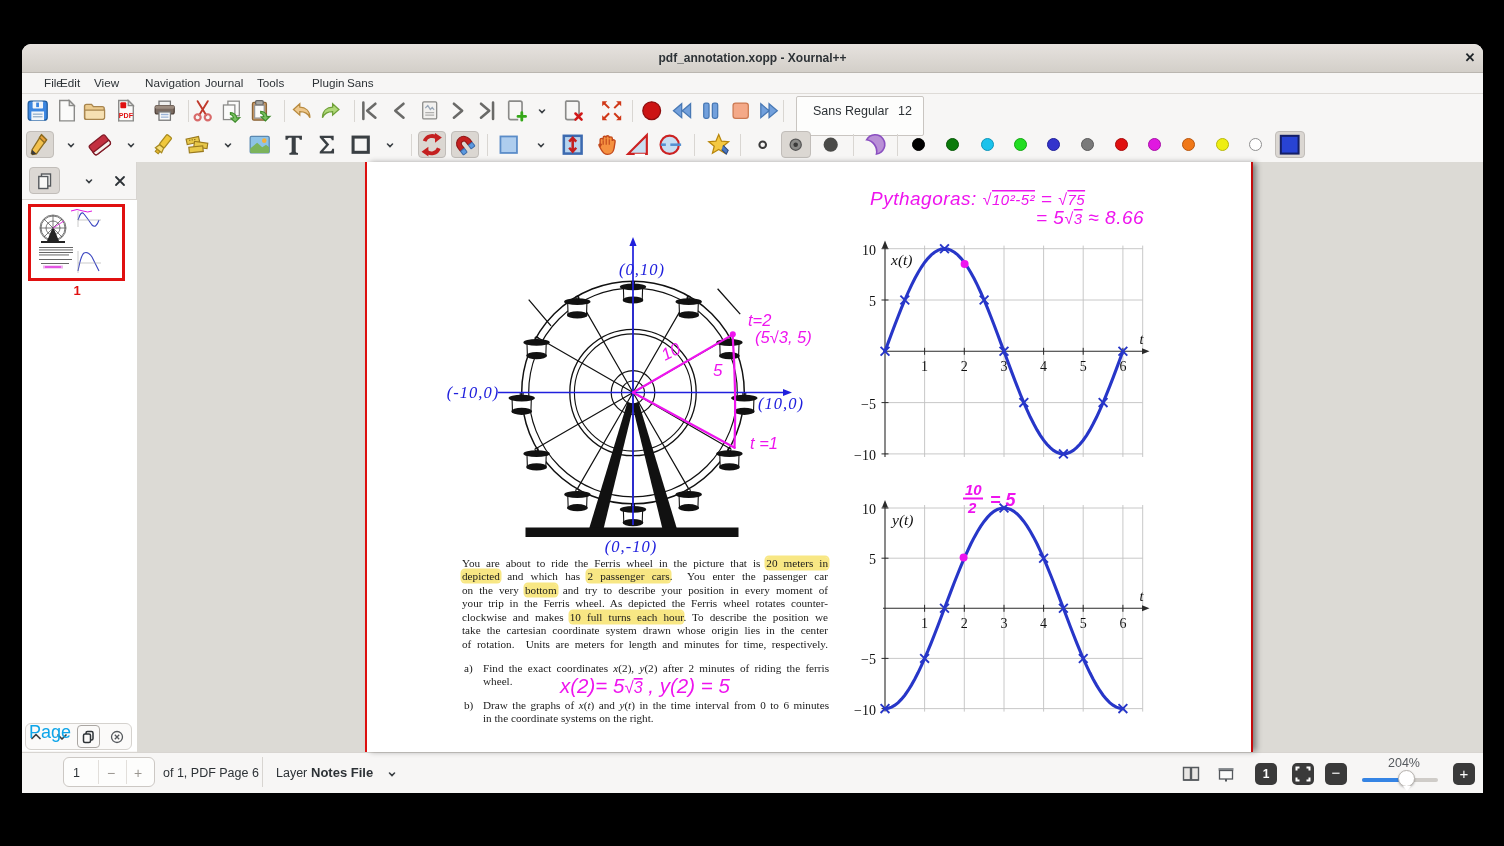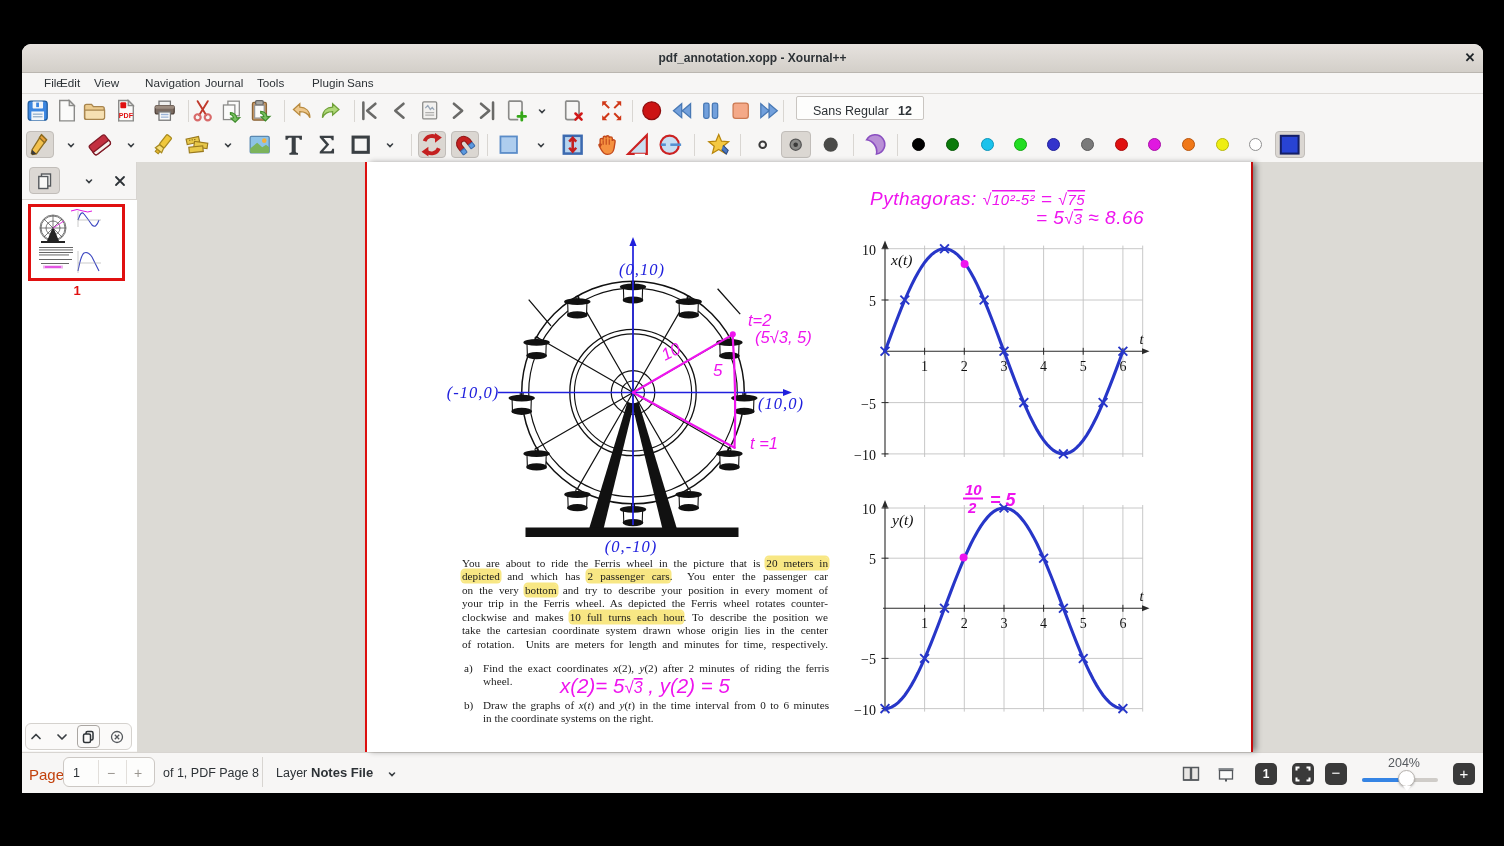--- a/index.html
+++ b/index.html
@@ -8,21 +8,21 @@
 #title{position:absolute;left:22px;top:44px;width:1461px;height:29px;background:linear-gradient(#e6e2de,#d3cfc9);border-bottom:1px solid #bab6b0;border-radius:9px 9px 0 0;color:#2d3236;font-size:12px;font-weight:bold;text-align:center;line-height:29px}
 #close{position:absolute;left:1462px;top:50px;width:16px;height:16px;color:#1c2226;font-weight:bold;font-size:13px;line-height:16px;text-align:center}
 #menu{position:absolute;left:22px;top:73px;width:1461px;height:21px;background:#f7f6f5;border-bottom:1px solid #dedbd7}
 #menu span{position:absolute;top:3px;font-size:11.7px;color:#2d3236}
 .ic{position:absolute;width:20px;height:20px}
 .ic svg{display:block}
 .sep1{position:absolute;top:100px;width:1px;height:22px;background:#d9d6d2}
 .sep2{position:absolute;top:134px;width:1px;height:22px;background:#d9d6d2}
 .act{position:absolute;background:#dbd7d2;border:1px solid #c1bdb9;border-radius:4px}
 .cc{position:absolute;width:13px;height:13px;border-radius:50%;top:138px}
-#fontbtn{position:absolute;left:796px;top:96px;width:128px;height:24px;background:#fdfdfc;border:1px solid #c9c5c1;border-radius:2px;font-size:12.5px;color:#2d3236;line-height:28px}
+#fontbtn{position:absolute;left:796px;top:96px;width:128px;height:40px;background:#fdfdfc;border:1px solid #c9c5c1;border-radius:2px;font-size:12.5px;color:#2d3236;line-height:28px}
 #sidebar{position:absolute;left:22px;top:162px;width:115px;height:589px;background:#fff}
 #sbtab{position:absolute;left:22px;top:162px;width:115px;height:38px;background:#f7f6f5;border-bottom:1px solid #d8d5d1;border-right:1px solid #d8d5d1}
 #canvas{position:absolute;left:137px;top:162px;width:1346px;height:590px;background:#dcdad5}
 #page{position:absolute;left:365px;top:162px;width:888px;height:590px;background:#fff;border-left:2px solid #dd0f0f;border-right:2px solid #c40d0d;box-shadow:4px 0 6px -1px rgba(0,0,0,.45)}
 #status{position:absolute;left:22px;top:752px;width:1461px;height:41px;background:#f7f6f5;border-top:1px solid #d8d5d1;font-size:12.5px;color:#2d3236}
 #thumb{position:absolute;left:28px;top:204px;width:97px;height:77px;background:#fff;border:3px solid #e01010}
 .dk{position:absolute;width:22px;height:22px;background:#3a3a3a;border-radius:5px;color:#fff;text-align:center}
 #ptext{position:absolute;left:95px;top:395px;width:366px;font-family:"Liberation Serif",serif;font-size:11.2px;line-height:13.45px;color:#1a1a1a}
 .hl{background:rgba(245,221,80,.7);border-radius:3px;box-shadow:0 0 0 1.5px rgba(245,221,80,.7)}
 .item{position:absolute;font-family:"Liberation Serif",serif;font-size:11.2px;line-height:13.45px;color:#1a1a1a;width:365px}
@@ -196,21 +196,21 @@
     </svg>
   </div>
 <div class="ic" style="left:757.3px;top:97.8px;width:25.4px;height:25.4px">
     <svg width="25.4" height="25.4" viewBox="0 0 20 20">
       <path d="M3 4.5 L9.5 10 L3 15.5 Z M9.5 4.5 L16 10 L9.5 15.5 Z" fill="#72a0dc" stroke="#4878b4" stroke-width="1"></path>
     </svg>
   </div>
 <div class="sep1" style="left:782.5px"></div>
 <div id="fontbtn">
     <span style="position:absolute;left:16px">Sans Regular</span>
-    <span style="position:absolute;left:101px;font-weight:bold">12</span>
+    <span style="position:absolute;left:101px;font-weight:normal">12</span>
   </div>
 <div class="act" style="left:26.0px;top:131.0px;width:28px;height:27px"></div>
 <div class="ic" style="left:26.3px;top:131.8px;width:25.4px;height:25.4px">
     <svg width="25.4" height="25.4" viewBox="0 0 20 20">
       <path d="M12.2 2.2 L16.2 6.2 L8.2 17.2 L5.2 17.8 L4.2 17 L4.8 14 Z" fill="#f2c14e" stroke="#8a6a20" stroke-width="1"></path>
       <path d="M12.2 2.2 L16.2 6.2 L14.6 8.4 L10.6 4.4 Z" fill="#e8a03a" stroke="#8a6a20" stroke-width="1"></path>
       <path d="M4.8 14 L8.2 17.2 L5 17.9 L4.1 17.1 Z" fill="#3a3a3a"></path>
     </svg>
   </div>
 <div class="ic" style="left:65.6px;top:139.5px;width:10.0px;height:10.0px">
@@ -457,28 +457,28 @@
         <rect x="8" y="42.5" width="34" height="0.9"></rect>
         <rect x="8" y="45" width="34" height="0.9"></rect>
         <rect x="8" y="47.5" width="30" height="0.9"></rect>
 <rect x="8" y="52" width="33" height="0.9"></rect>
         <rect x="10" y="56" width="28" height="0.9"></rect>
 </g>
 <rect x="12" y="58.5" width="20" height="3" fill="#ecb0ec"></rect>
 <path d="M14 60 h16" stroke="#e018e0" stroke-width="1.2"></path>
 </svg></div>
 <div id="status"></div>
-<div class="abs" style="left:29px;top:766px;font-size:15px;color:#c2410c">Page</div>
+<div class="abs" style="left:29px;top:722px;font-size:18px;color:#0ea5e9">Page</div>
 <div class="abs" style="left:63px;top:757px;width:92px;height:30px;background:#fdfdfc;border:1px solid #ccc8c4;border-radius:6px"></div>
 <div class="abs" style="left:73px;top:766px;font-size:12.5px;color:#2d3236">1</div>
 <div class="abs" style="left:98px;top:760px;width:1px;height:24px;background:#e2dfdb"></div>
 <div class="abs" style="left:126px;top:760px;width:1px;height:24px;background:#e2dfdb"></div>
 <div class="abs" style="left:107px;top:765px;font-size:14px;color:#9a9690">−</div>
 <div class="abs" style="left:134px;top:765px;font-size:14px;color:#9a9690">+</div>
-<div class="abs" style="left:163px;top:766px;font-size:12.5px;color:#2d3236">of 1, PDF Page 8</div>
+<div class="abs" style="left:163px;top:766px;font-size:12.5px;color:#2d3236">of 1, PDF Page 6</div>
 <div class="abs" style="left:262px;top:757px;width:1px;height:30px;background:#d8d5d1"></div>
 <div class="abs" style="left:276px;top:766px;font-size:12.5px;color:#2d3236">Layer</div>
 <div class="abs" style="left:311px;top:765px;font-size:13px;font-weight:bold;color:#2d3236">Notes File</div>
 <div class="ic" style="left:387.0px;top:769.0px;width:10.0px;height:10.0px">
     <svg width="10.0" height="10.0" viewBox="0 0 10 10">
       <path d="M2.5 4 L5 6.5 L7.5 4" fill="none" stroke="#3a3f43" stroke-width="1.6" stroke-linecap="round"></path>
     </svg>
   </div>
 <div class="ic" style="left:1181.0px;top:763.5px;width:20.0px;height:20.0px">
     <svg width="20.0" height="20.0" viewBox="0 0 20 20">

